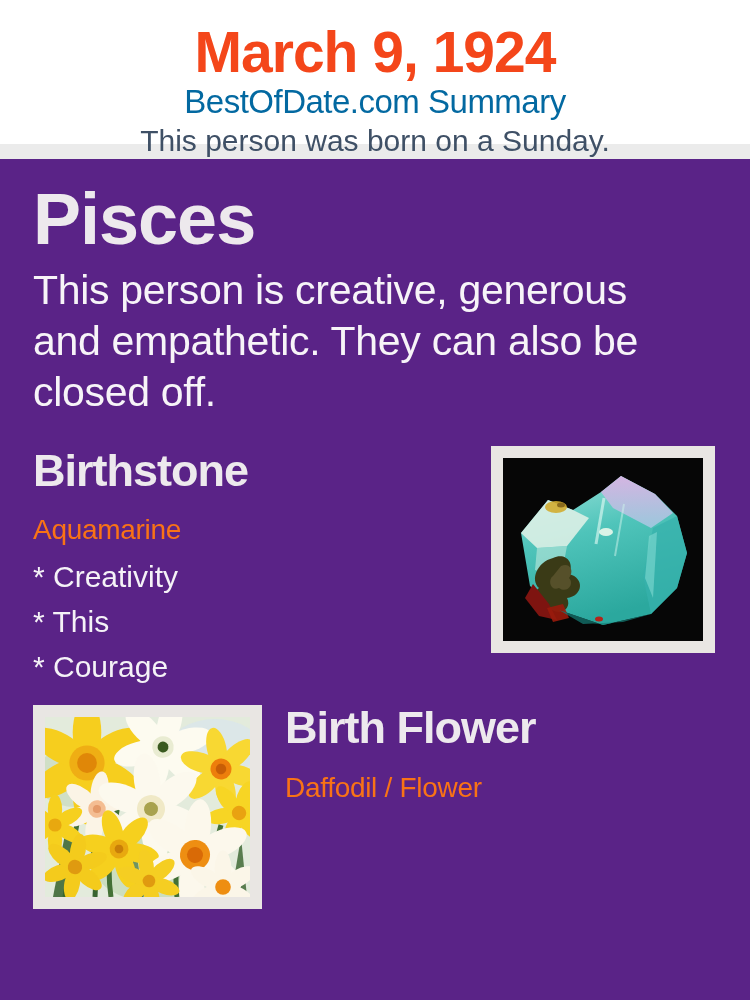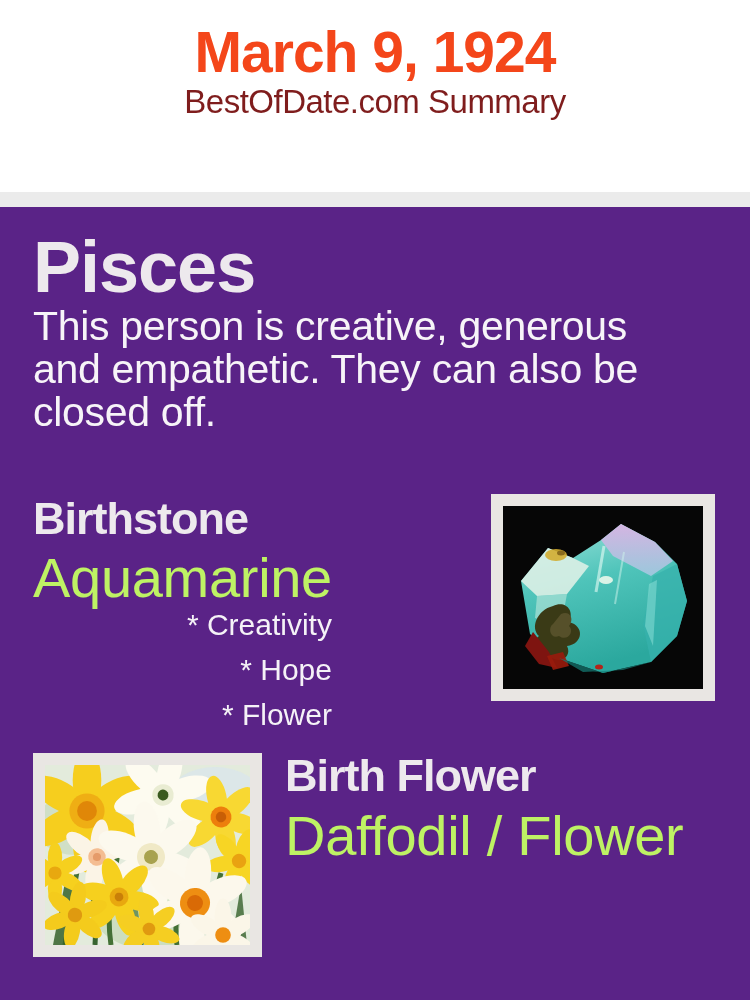--- a/index.html
+++ b/index.html
@@ -2,98 +2,99 @@
 <html><head>
 <meta charset="utf-8">
 <style>
   html,body{margin:0;padding:0;}
   body{
     width:750px;height:1000px;overflow:hidden;
     font-family:"Liberation Sans", sans-serif;
     background:#ffffff;position:relative;
   }
   
-  .header{height:192px;text-align:center;background:#ffffff;}
+  .header{height:144px;text-align:center;background:#ffffff;}
   .date-title{
     margin:0;padding-top:22px;
     font-size:57px;line-height:60px;font-weight:700;
     color:#F4461A;letter-spacing:-1px;
   }
   .site-summary{
     margin:0;font-size:33px;line-height:40px;font-weight:400;
-    color:#7f1d1d;letter-spacing:-0.5px;
+    color:#0369a1;letter-spacing:-0.5px;
   }
   .born-day{
     margin:0;font-size:30px;line-height:38px;font-weight:400;
     color:#3F5066;
   }
   
   .divider{height:15px;background:#EBEBEB;}
   
   .panel{
     position:relative;height:932px;background:#5A2387;color:#F7F4F8;
   }
   .h2{
     margin:0;font-weight:700;font-size:45px;line-height:70px;
     letter-spacing:-1px;color:#EDE9ED;
   }
   .zodiac-block{position:absolute;left:33px;top:24px;}
   .zodiac-block .h2{font-size:72px;line-height:72px;}
   .zodiac-desc{
-    position:absolute;left:33px;top:98px;width:700px;
-    margin:0;font-size:41px;line-height:43px;font-weight:400;
+    position:absolute;left:33px;top:106px;width:700px;
+    margin:0;font-size:41px;line-height:51px;font-weight:400;
     color:#F7F4F8;white-space:pre-line;letter-spacing:-0.3px;
   }
   .item-name{
-    margin:0;font-size:56px;line-height:48px;font-weight:400;
-    color:#bef264;letter-spacing:-0.3px;
+    margin:0;font-size:28px;line-height:48px;font-weight:400;
+    color:#f97316;letter-spacing:-0.3px;
   }
   .traits{list-style:none;margin:0;padding:0;}
   .traits li{
-    font-size:30px;line-height:45px;font-weight:400;color:#F5F2F7;text-align:right;
+    font-size:30px;line-height:45px;font-weight:400;color:#F5F2F7;
   }
   .birthstone-block{position:absolute;left:33px;top:277px;}
   .flower-block{position:absolute;left:285px;top:534px;}
   .flower-block .item-name{line-height:50px;}
   .flower-block .traits{margin-top:11px;}
   
   .photo-frame{
     position:absolute;background:#E9E6E3;padding:12px;
     box-sizing:content-box;line-height:0;
   }
   .stone-frame{left:491px;top:287px;width:200px;height:183px;}
   .flower-frame{left:33px;top:546px;width:205px;height:180px;}
   .photo-frame svg{display:block;}
 </style>
 </head>
 <body>
 
 <div class="header">
   <h1 class="date-title">March 9, 1924</h1>
   <div class="site-summary">BestOfDate.com Summary</div>
+  <div class="born-day">This person was born on a Sunday.</div>
 </div>
 
 <div class="divider"></div>
 
 <div class="panel">
 
   <div class="zodiac-block">
     <h2 class="h2">Pisces</h2>
   </div>
   <p class="zodiac-desc">This person is creative, generous
 and empathetic. They can also be
 closed off.</p>
 
   <div class="birthstone-block">
     <h2 class="h2">Birthstone</h2>
     <p class="item-name">Aquamarine</p>
     <ul class="traits">
       <li>* Creativity</li>
-      <li>* Hope</li>
-      <li>* Flower</li>
+      <li>* This</li>
+      <li>* Courage</li>
     </ul>
   </div>
 
   <div class="photo-frame stone-frame">
     <svg width="200" height="183" viewBox="0 0 200 183">
       <defs>
         <linearGradient id="aqua" x1="0" y1="0" x2="0.3" y2="1">
           <stop offset="0" stop-color="#9FE4DC"></stop>
           <stop offset="0.45" stop-color="#4FC4BA"></stop>
           <stop offset="1" stop-color="#2BA89E"></stop>

